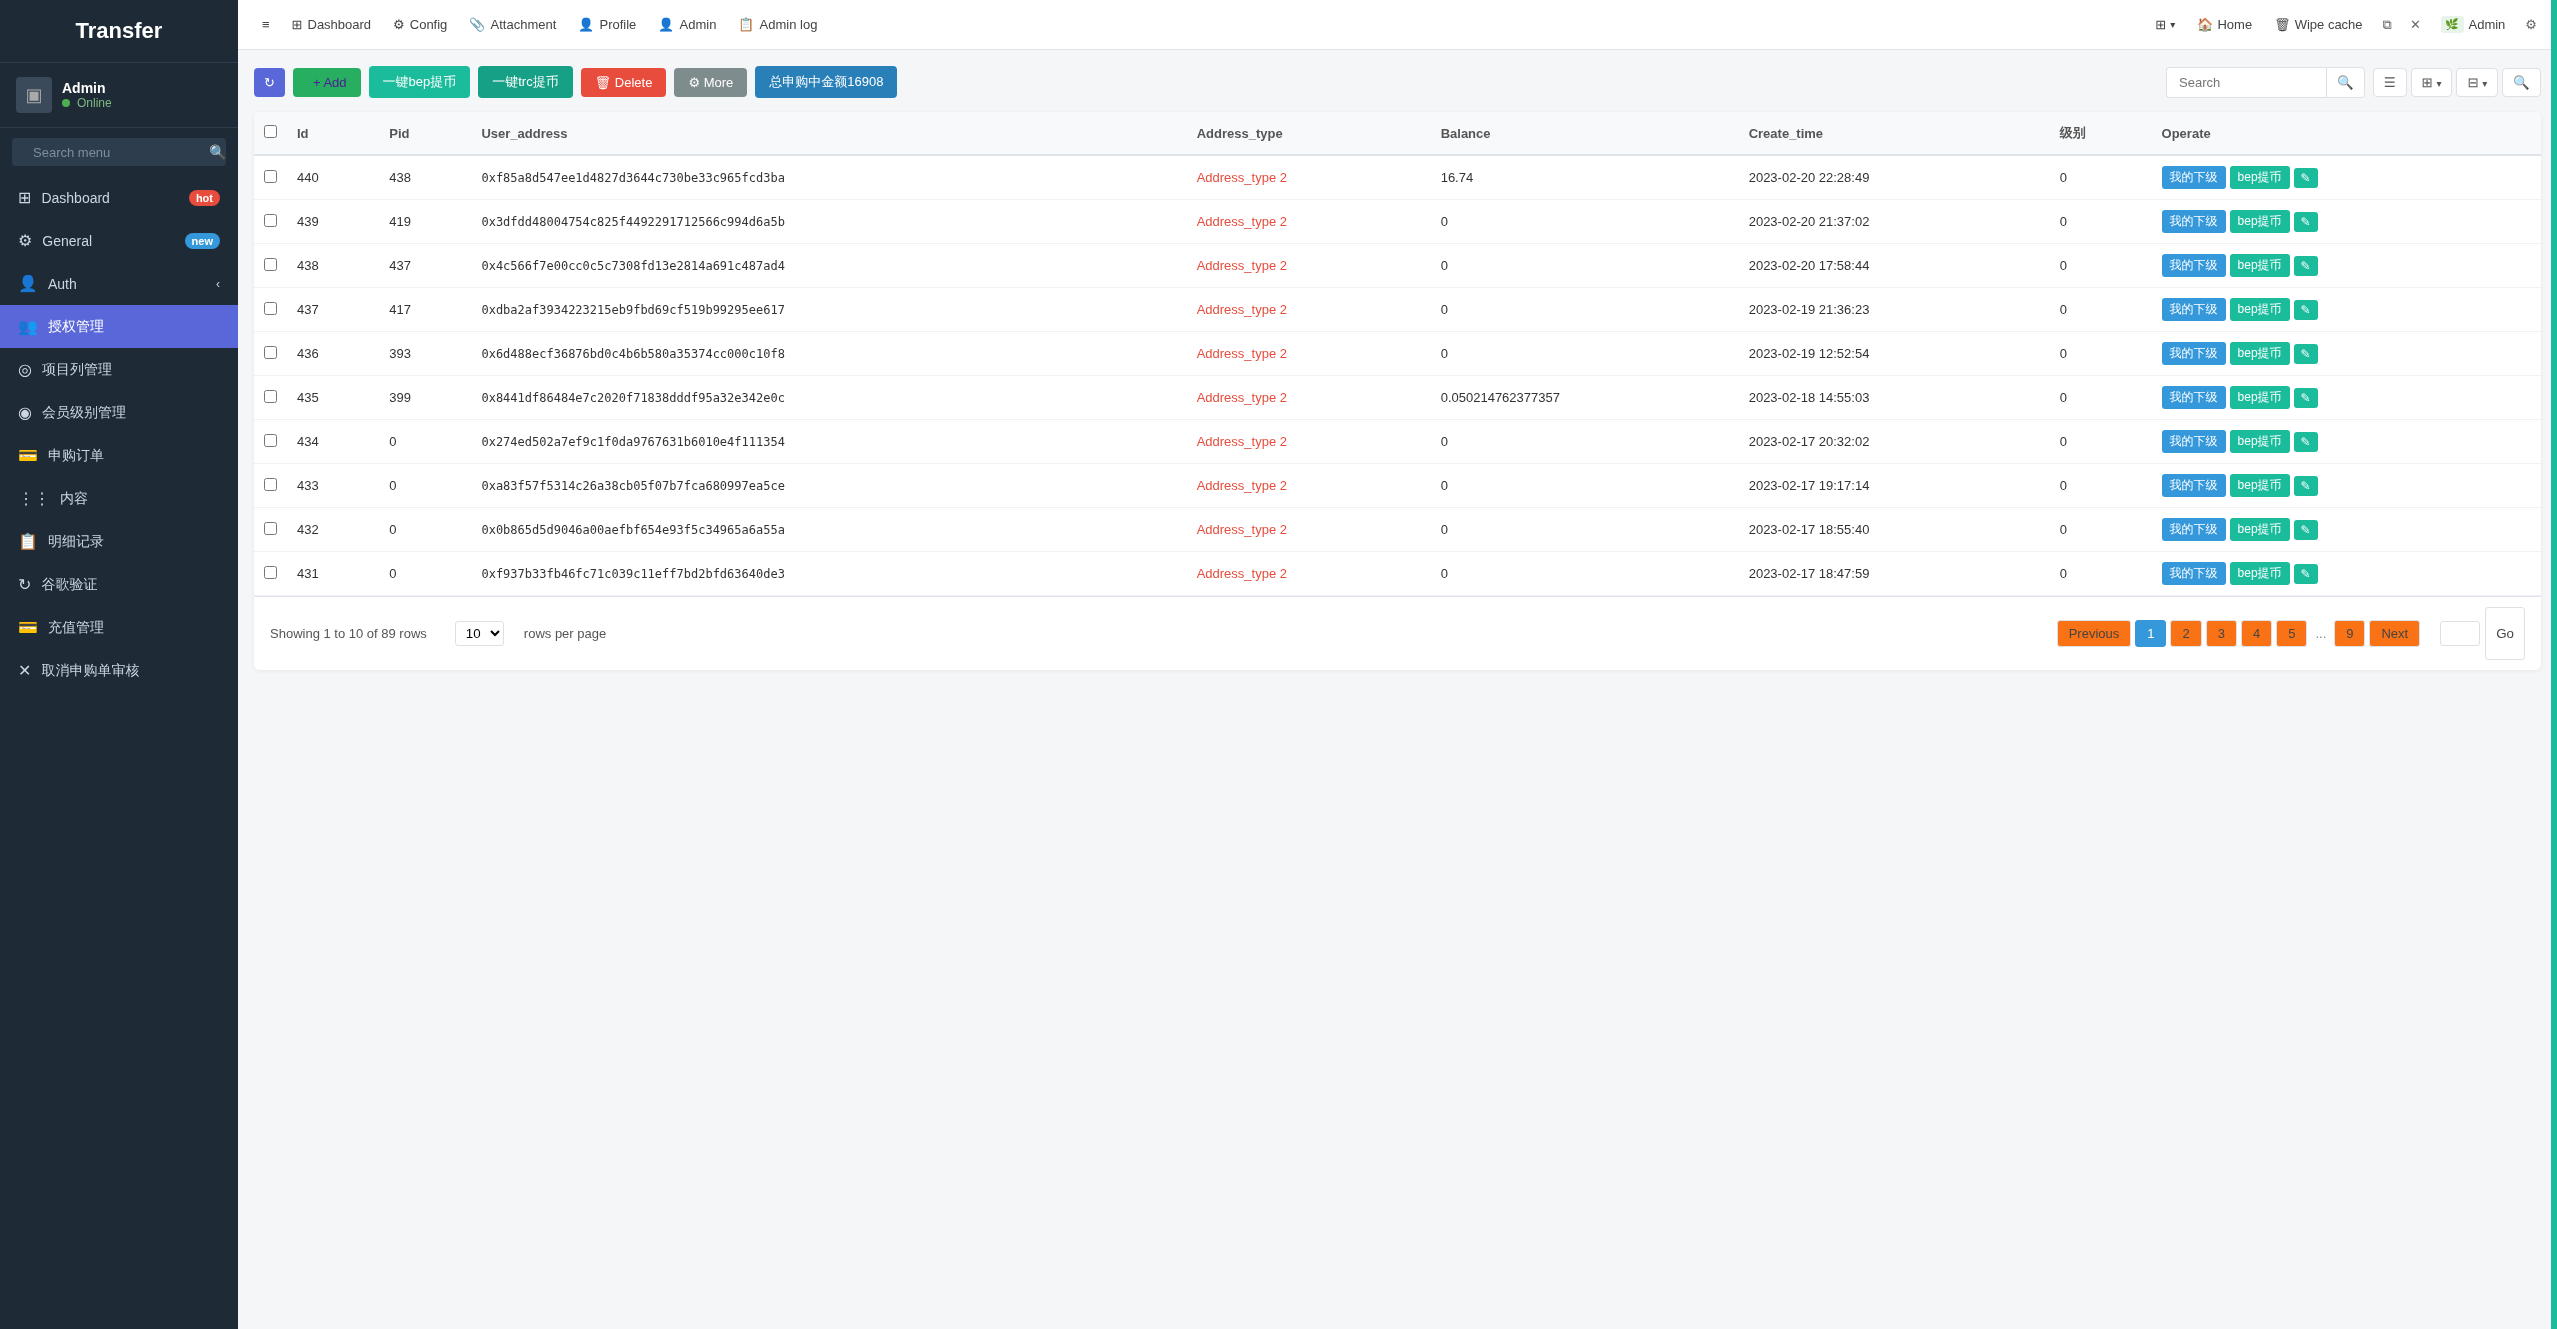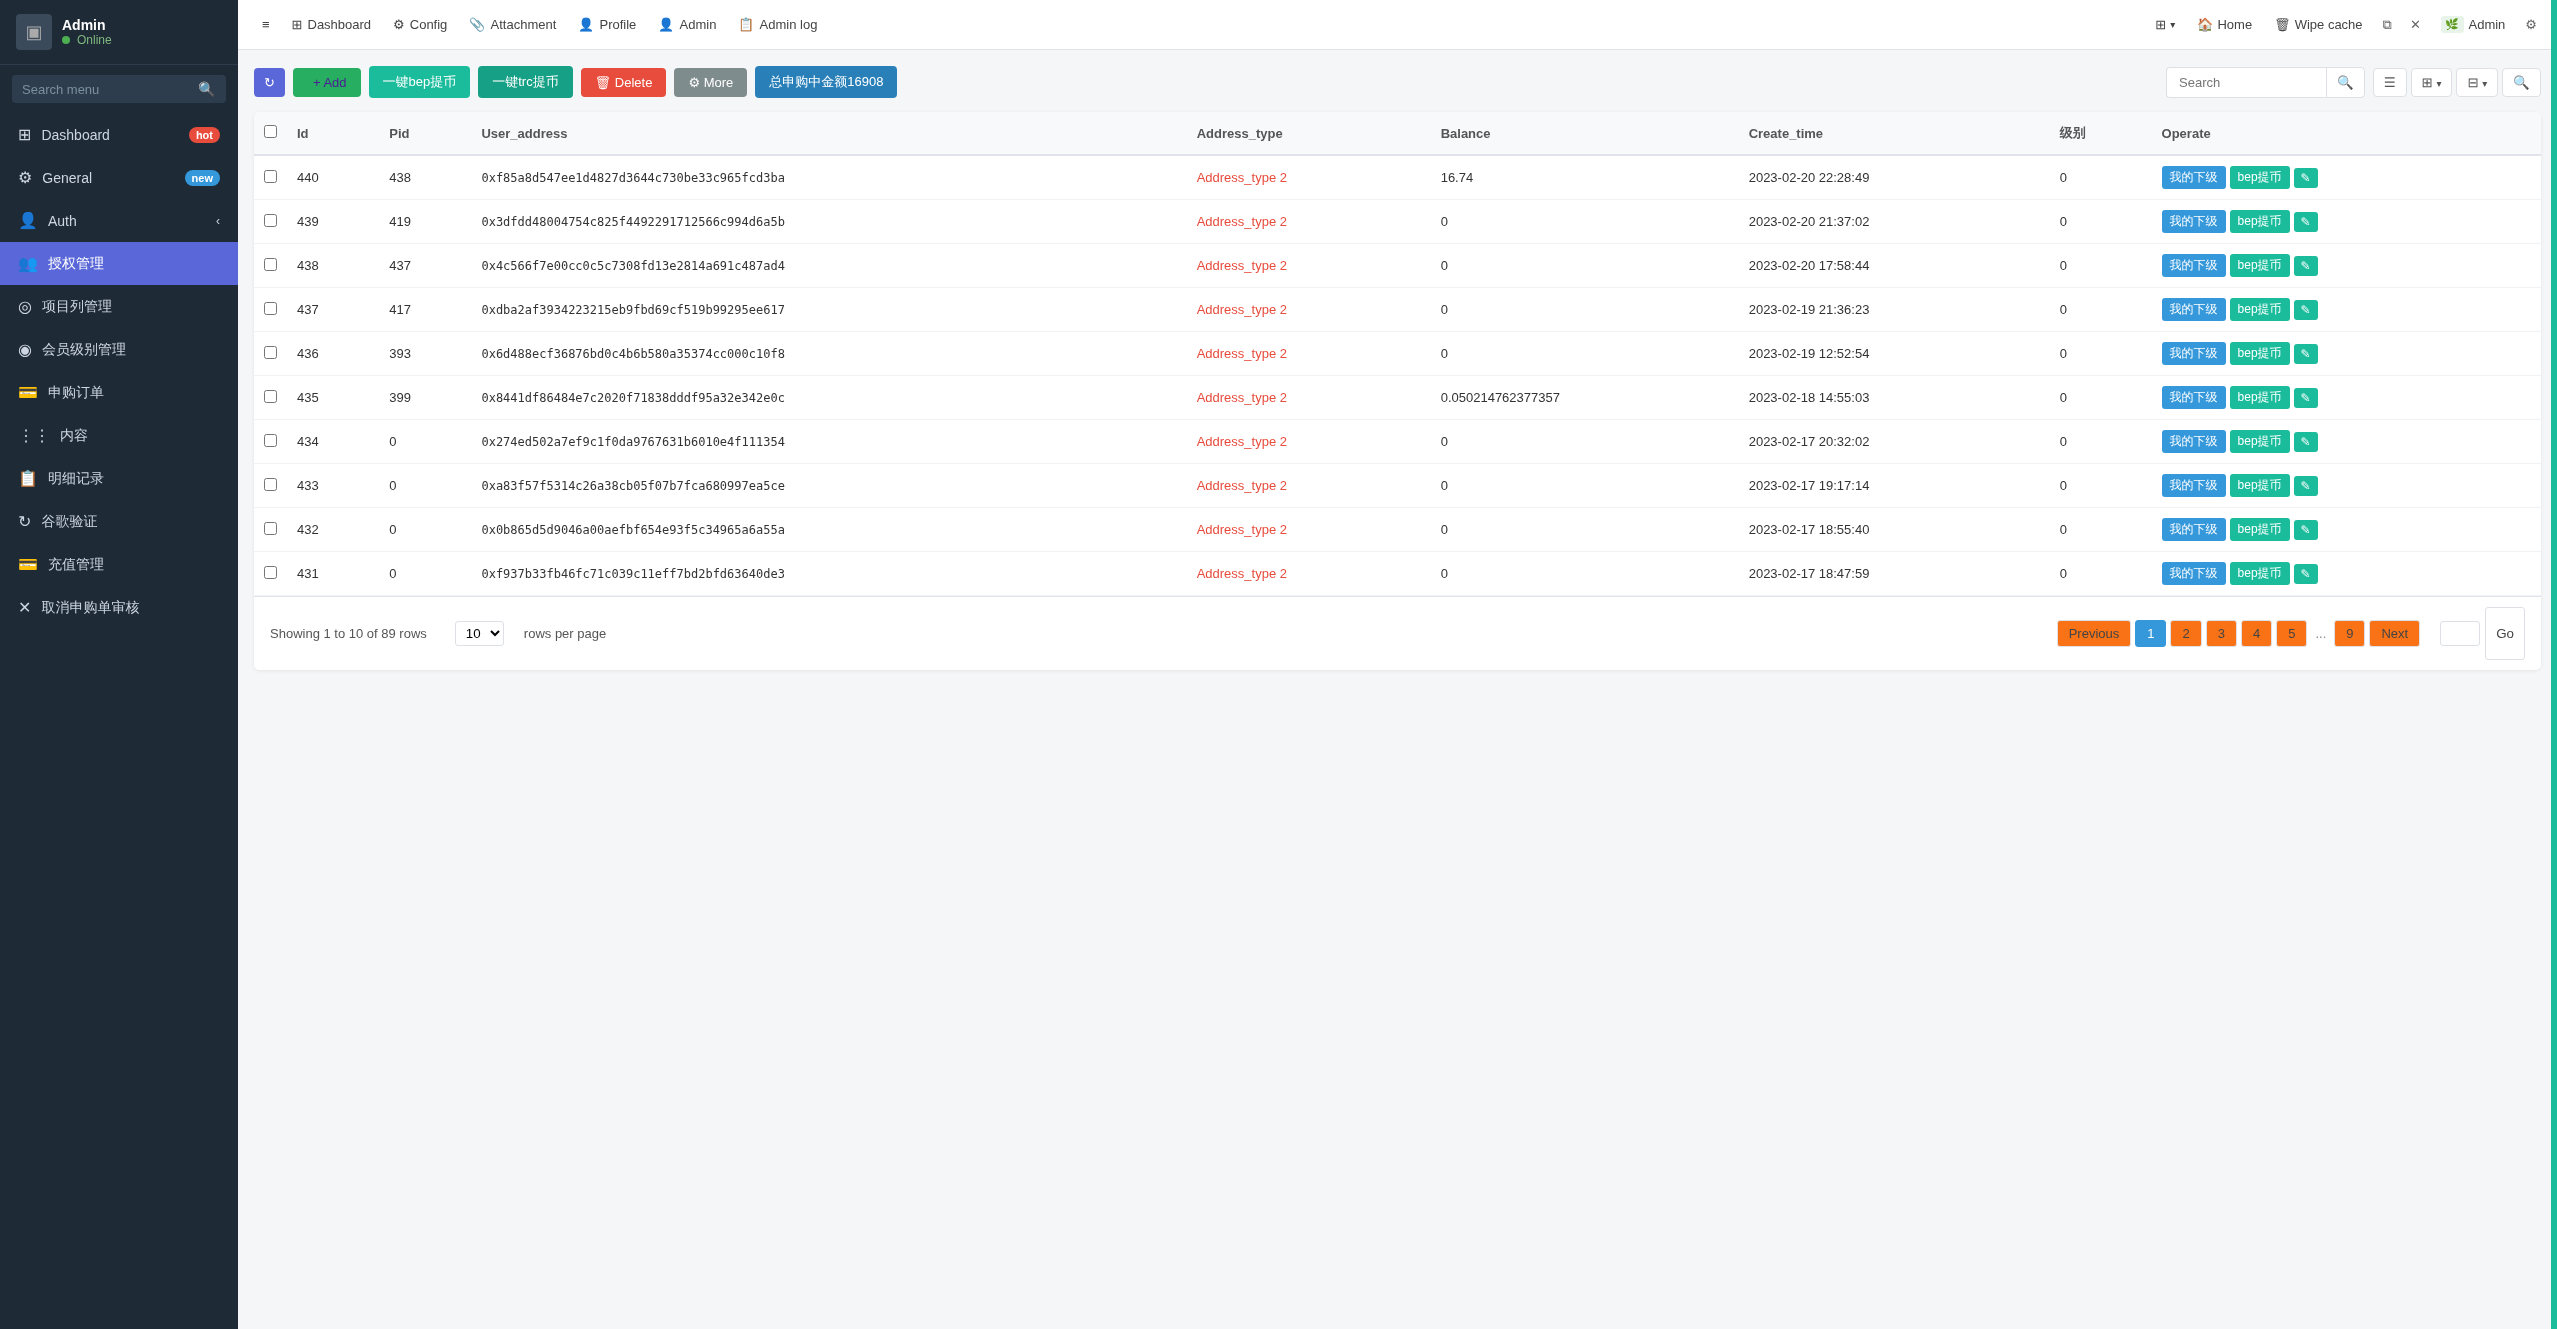--- a/index.html
+++ b/index.html
@@ -51,20 +51,21 @@
       border-radius: 4px;
       padding: 6px 10px;
     }
     #sidebar-search input {
       background: none;
       border: none;
       outline: none;
       color: #cdd6e0;
       flex: 1;
       font-size: 13px;
+      margin-left: 11px;
     }
     #sidebar-search input::placeholder { color: #7a8fa0; }
     .search-icon-svg { color: #7a8fa0; font-size: 14px; }
 
     .nav-item {
       display: flex;
       align-items: center;
       padding: 12px 18px;
       cursor: pointer;
       color: #cdd6e0;
@@ -306,20 +307,21 @@
       position: fixed;
       right: 0;
       top: 0;
       bottom: 0;
     }
   </style>
 </head>
 <body>
 
 <div id="sidebar">
+  <div id="sidebar-title">Transfer</div>
 
   <div id="sidebar-profile">
     <div id="sidebar-avatar">
       <span>▣</span>
     </div>
     <div id="sidebar-user-info">
       <span id="sidebar-username">Admin</span>
       <span id="sidebar-status">
         <span id="sidebar-status-dot"></span>
         <span>Online</span>

